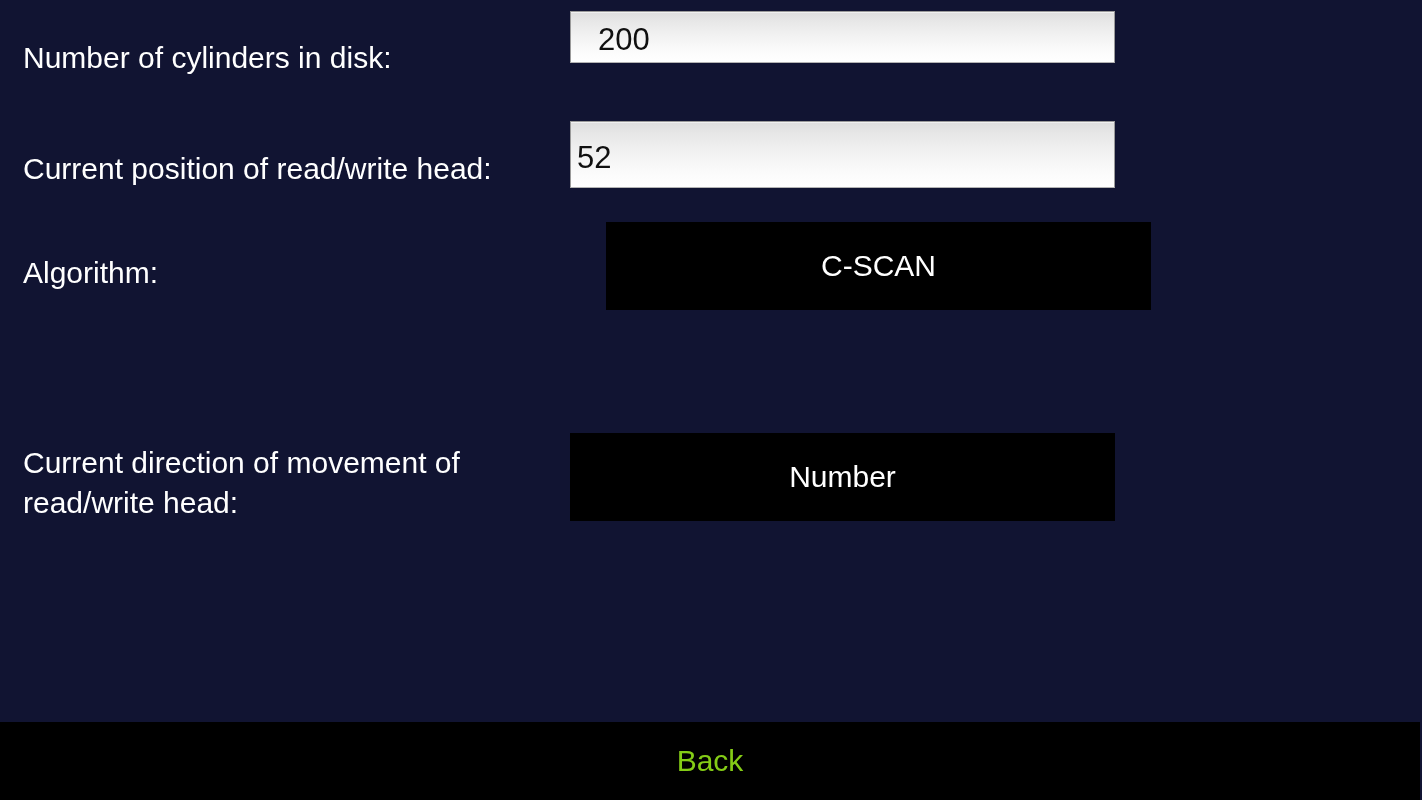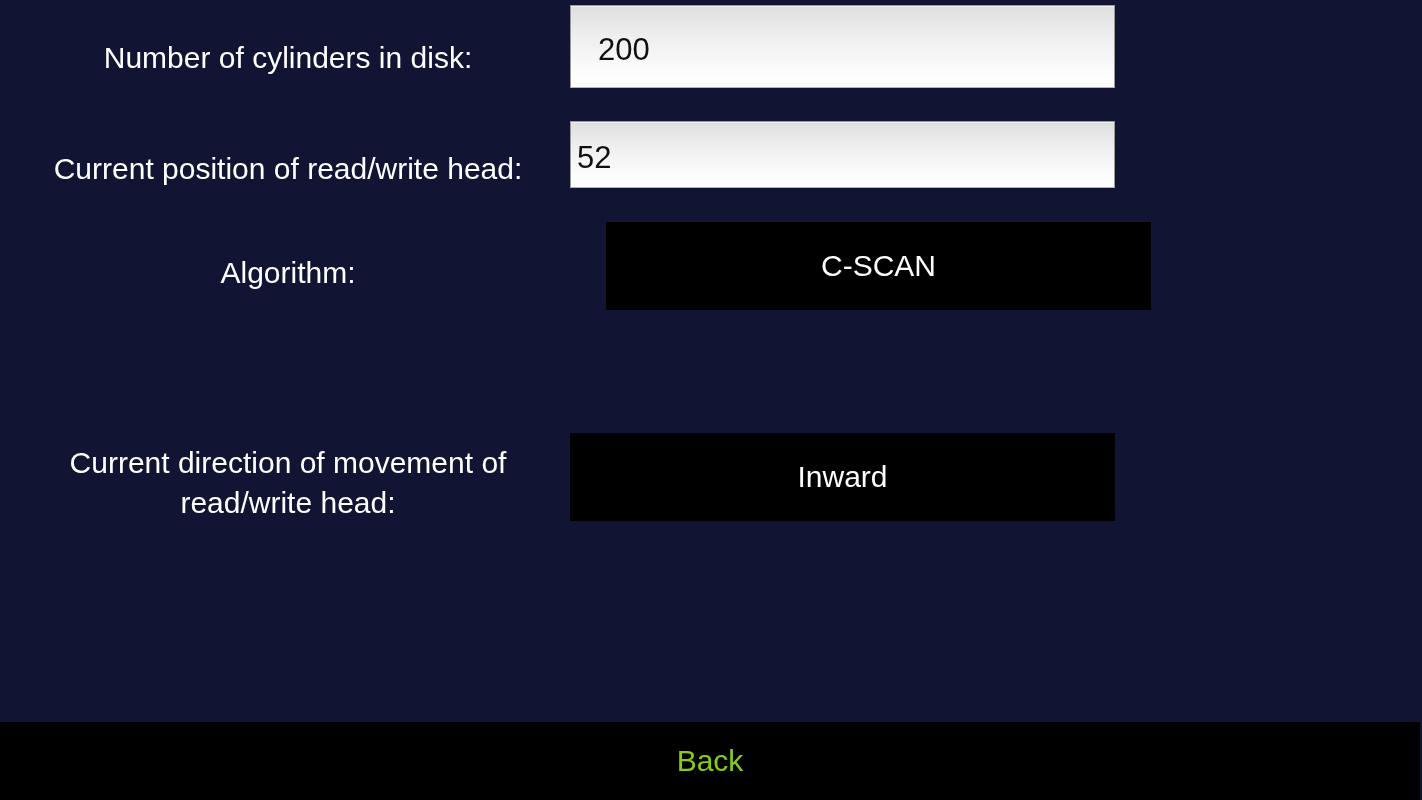--- a/index.html
+++ b/index.html
@@ -39,21 +39,20 @@
   .row-label {
     position: absolute;
     left: 23px;
     color: #ffffff;
     font-size: 30px;
     line-height: 40px;
     font-family: "Liberation Sans", sans-serif;
     letter-spacing: 0px;
     white-space: pre-line;
     width: 530px;
-    text-align: center;
   }
 
   
   .text-field {
     position: absolute;
     left: 570px;
     width: 545px;
     box-sizing: border-box;
     background: linear-gradient(to bottom,
                 #dedede 0%,
@@ -120,41 +119,41 @@
 </style>
 </head>
 <body>
 
 <div id="app">
 
   <div id="form-area">
 
     <div class="form-row" style="top:0px; height:110px;">
       <div class="row-label" style="top:38px;">Number of cylinders in disk:</div>
-      <input class="text-field" type="text" style="top: 5px; height: 83px; padding-left: 27px;" value="200">
+      <input class="text-field" type="text" style="top: 11px; height: 52px; padding-left: 27px;" value="200">
     </div>
 
     <div class="form-row" style="top:111px; height:110px;">
       <div class="row-label" style="top:38px;">Current position of read/write head:</div>
       <input class="text-field" type="text" style="top: 10px; height: 67px;" value="52">
     </div>
 
     <div class="form-row" style="top:222px; height:110px;">
       <div class="row-label" style="top:25px;margin-top:6px;">Algorithm:</div>
       <div class="spinner" style="top:0px; height:88px;margin-left:36px;">
         <span>C-SCAN</span>
       </div>
     </div>
 
 
     <div class="form-row" style="top:433px; height:110px;">
       <div class="row-label" style="top:10px;">Current direction of movement of
 read/write head:</div>
       <div class="spinner" style="top:0px; height:88px;">
-        <span>Inward</span>
+        <span>Number</span>
       </div>
     </div>
 
   </div>
 
   <div id="bottom-bar">
     <button class="bar-button">Back</button>
     <div class="bar-divider"></div>
   </div>
 

